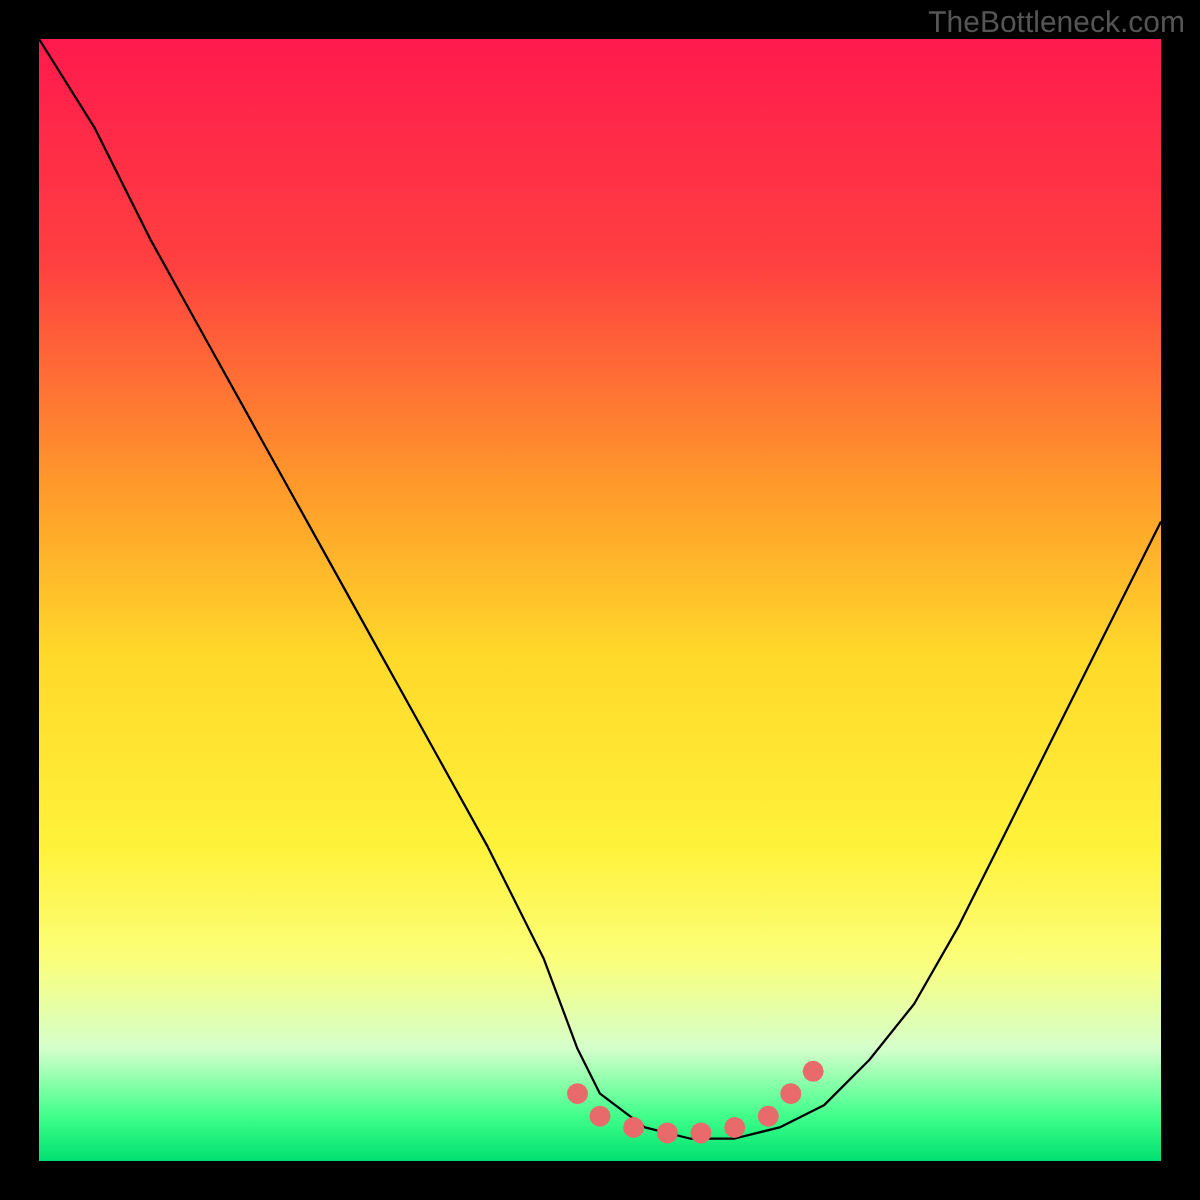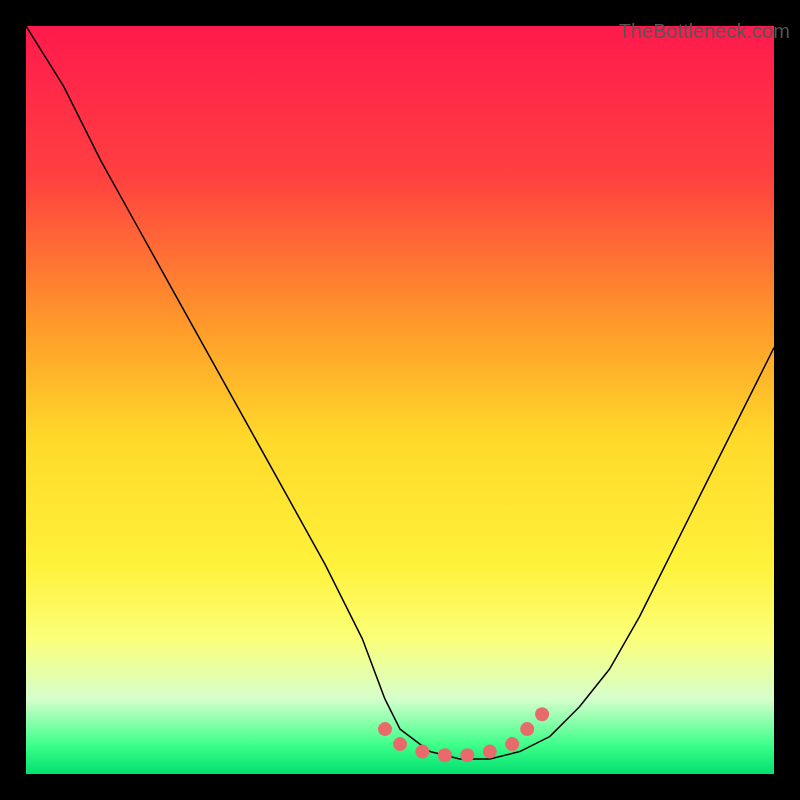--- a/index.html
+++ b/index.html
@@ -6,21 +6,21 @@
   body {
     width: 800px;
     height: 800px;
     background: #000;
     position: relative;
     font-family: Arial, sans-serif;
     overflow: hidden;
   }
   .watermark {
     position: absolute;
-    top: 20px;
+    top: 4px;
     right: 10px;
     color: #555;
     font-size: 20px;
     font-weight: 500;
     z-index: 10;
   }
   .plot-container {
     position: absolute;
     left: 26px;
     top: 26px;

